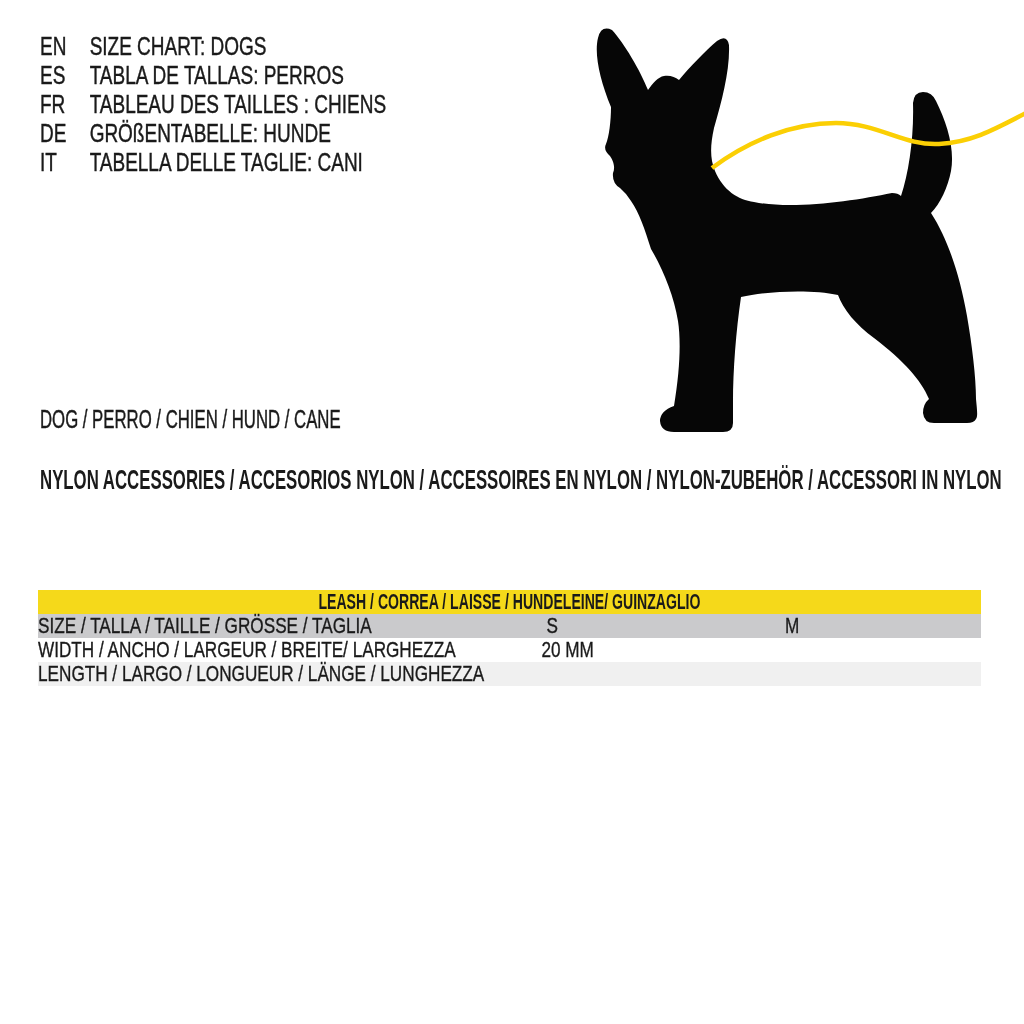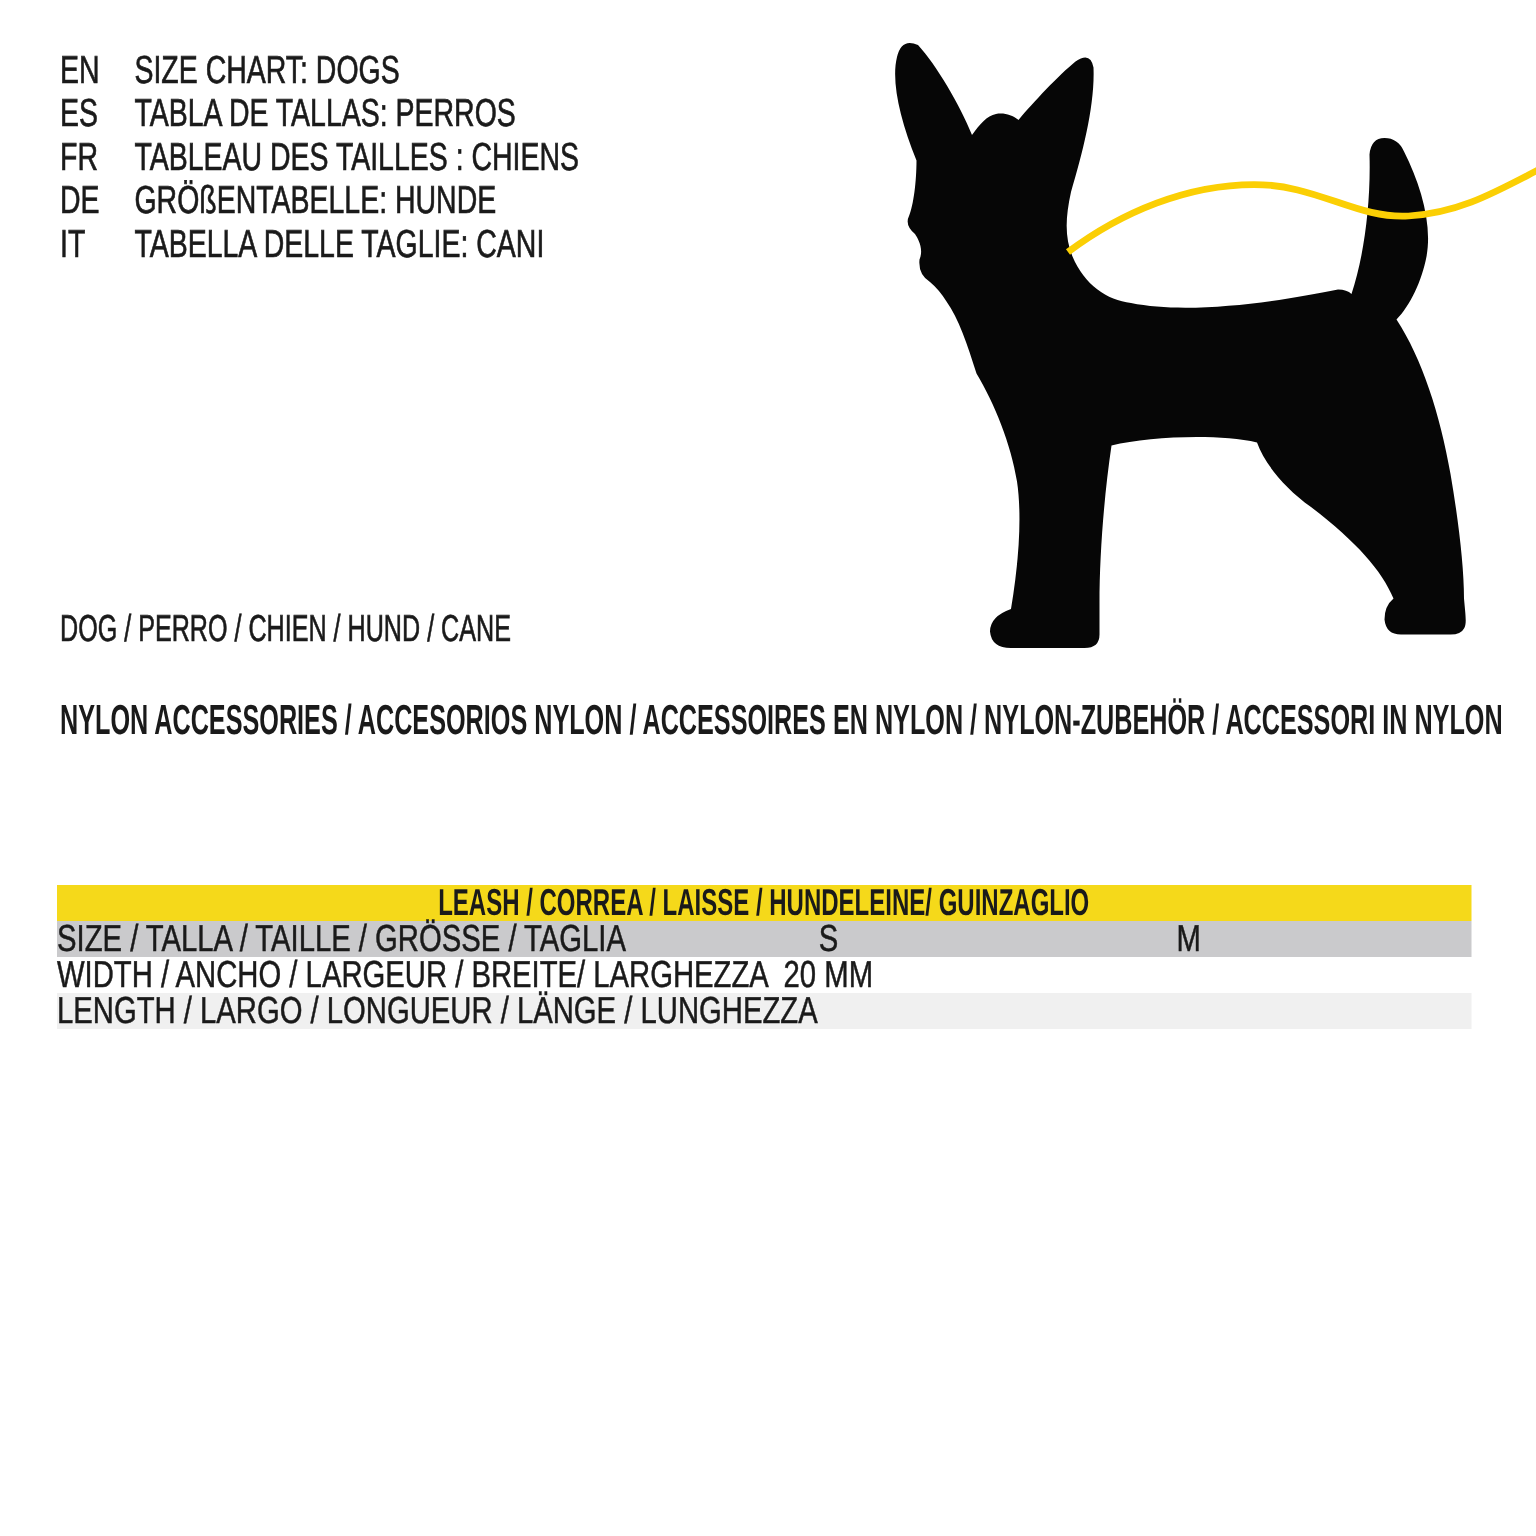--- a/index.html
+++ b/index.html
@@ -38,34 +38,34 @@
     transform:scaleX(0.67);transform-origin:0 0;
     -webkit-text-stroke:0.45px;
   }
   .category-line{
     position:absolute;left:40px;top:465px;height:30px;line-height:30px;
     font-size:28px;font-weight:700;white-space:nowrap;
     transform:scaleX(0.60);transform-origin:0 0;
   }
 
   
-  .size-table{position:absolute;left:38px;top:590px;width:943px;font-size:25px;}
+  .size-table{position:absolute;left:38px;top:590px;width:943px;font-size:22px;}
   .table-header{
     height:24px;line-height:24px;background:var(--accent-yellow);
     display:flex;align-items:center;justify-content:center;
     font-weight:700;white-space:nowrap;
   }
   .table-header .squeeze{display:inline-block;transform:scaleX(0.64);transform-origin:50% 50%;}
   .trow{
     display:grid;grid-template-columns:42% 25% 26% 7%;
     height:24px;line-height:24px;white-space:nowrap;
     -webkit-text-stroke:0.35px;
   }
   .trow.gray{background:var(--row-gray);}
-  .trow.white{background:var(--row-white);}
+  .trow.white{background:var(--row-white);gap:16px;}
   .trow.light{background:var(--row-light-gray);}
   .cell-label{overflow:visible;}
   .cell-label .squeeze{display:inline-block;transform:scaleX(0.78);transform-origin:0 50%;}
   .cell-val{text-align:center;}
   .cell-val .squeeze{display:inline-block;transform:scaleX(0.78);transform-origin:50% 50%;}
 </style>
 </head>
 <body>
 
 <div class="canvas">

